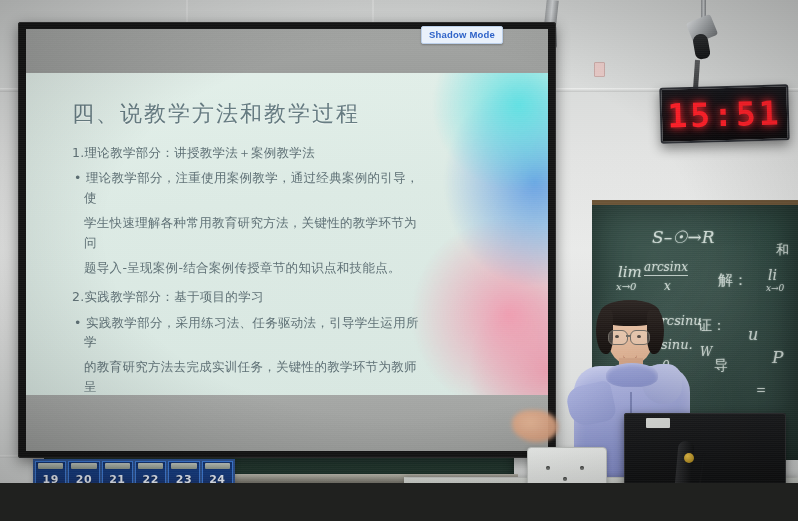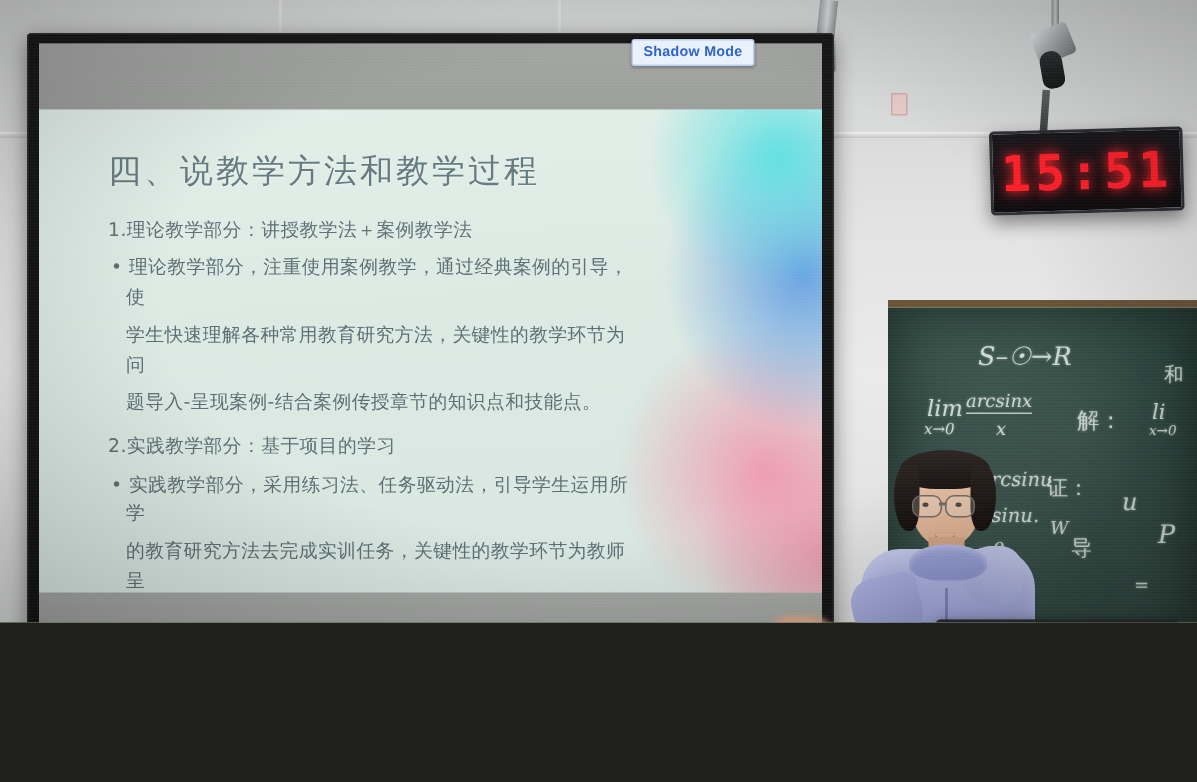--- a/index.html
+++ b/index.html
@@ -1,21 +1,21 @@
 <!DOCTYPE html>
 <html><head>
 <meta charset="utf-8">
 <title>Classroom Lecture Capture</title>
 <style>
   html,body{margin:0;padding:0;background:#20211f;}
   body{font-family:"Liberation Sans","DejaVu Sans",sans-serif;}
 
   #stage{
     position:relative;
-    width:798px;height:415px;
+    width:798px;height:483px;
     overflow:hidden;
     background:#84cc16;
   }
 
   
   .wall{
     position:absolute;left:0;top:0;width:798px;height:521px;
     background:linear-gradient(180deg,#cfd1d0 0%,#d7d9d8 14%,#e2e3e2 30%,#e9eae9 48%,#e3e4e3 62%,#dcdedd 76%,#d2d4d3 100%);
   }
   .wall-trim{

